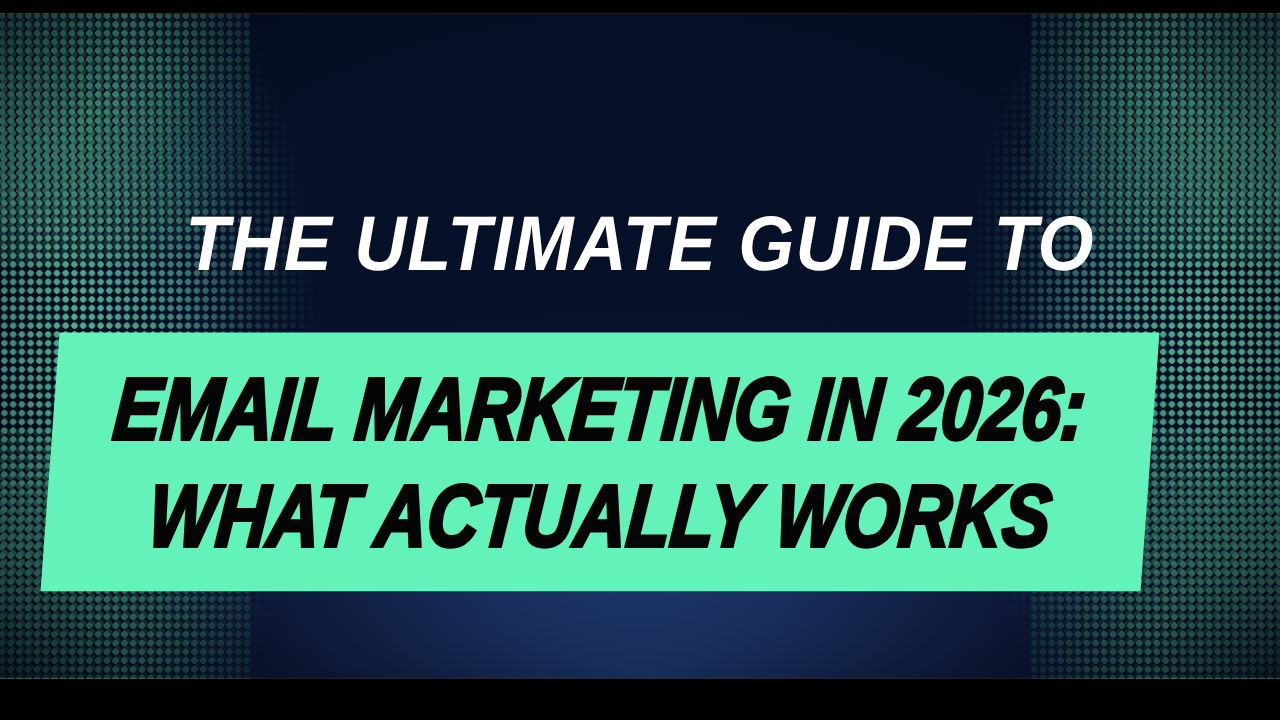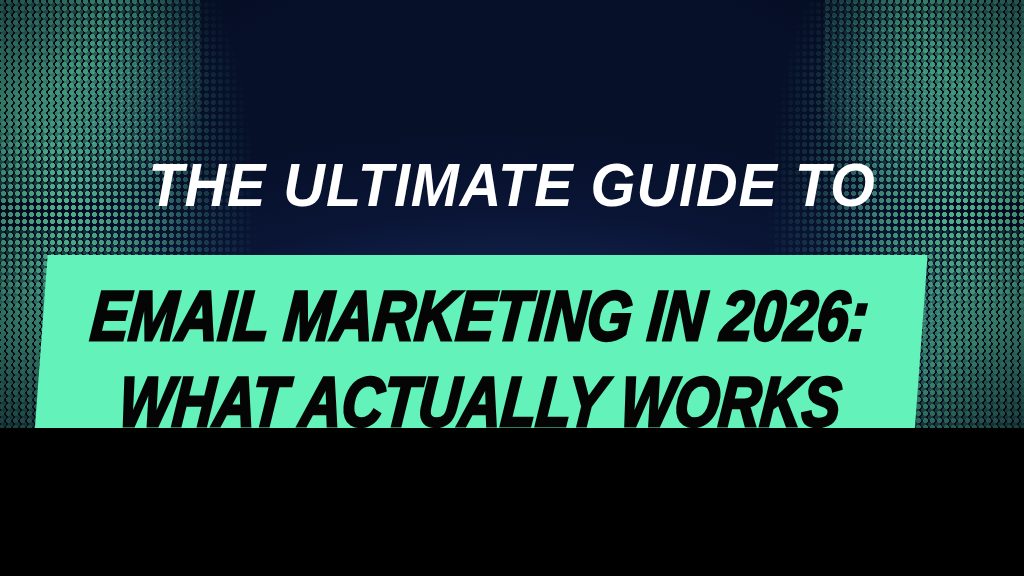--- a/index.html
+++ b/index.html
@@ -3,24 +3,25 @@
 <meta charset="utf-8">
 <style>
   html, body {
     margin: 0;
     padding: 0;
     background: #000;
   }
   #poster {
     position: relative;
     width: 1024px;
-    height: 428px;
+    height: 532px;
     overflow: hidden;
     font-family: "Liberation Sans", sans-serif;
     background: #a16207;
+    margin-top: 11px;
   }
 
   
   .bg-base {
     position: absolute;
     inset: 0;
     background:
       radial-gradient(ellipse 620px 300px at 50% 100%,
           #22407a 0%, #1b3263 26%, #12224a 50%, #0a1536 72%, #061029 100%),
       linear-gradient(180deg, #040a1c 0%, #061026 38%, #0a1733 70%, #0e1d40 100%);

